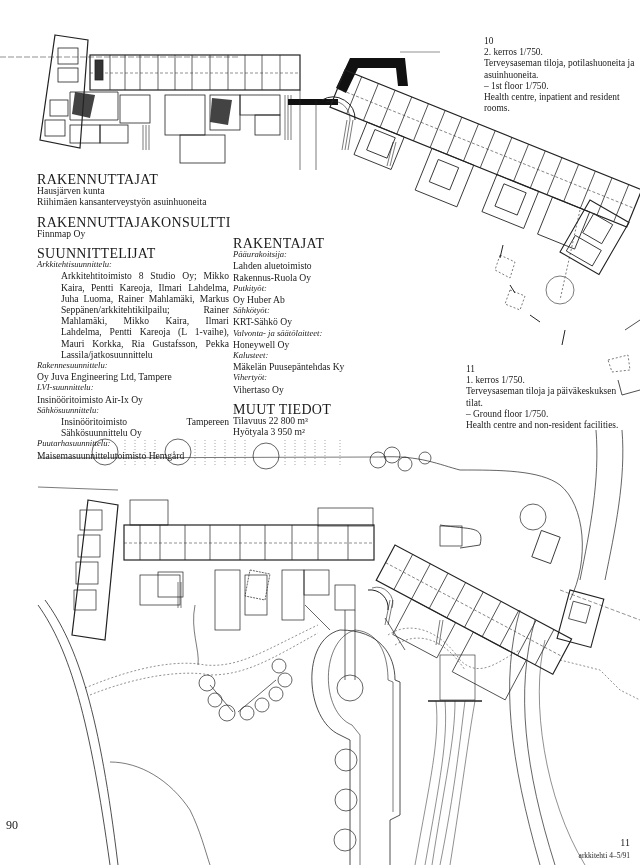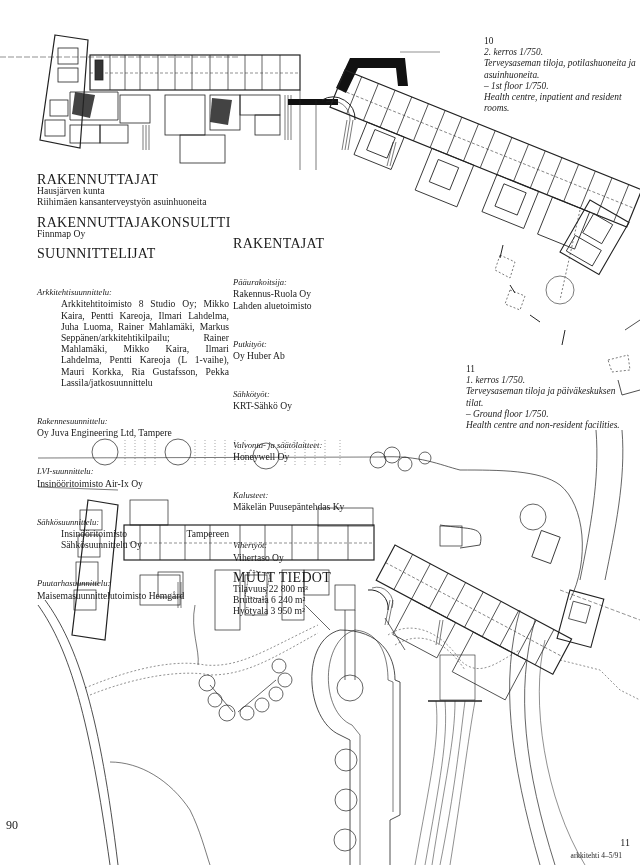--- a/index.html
+++ b/index.html
@@ -2,25 +2,25 @@
 <html><head>
 <meta charset="utf-8">
 <style>
   html, body { margin:0; padding:0; background:#fff; }
   body { width:640px; height:865px; position:relative; overflow:hidden;
          font-family:"Liberation Serif", "DejaVu Serif", serif; color:#1a1a1a; }
   svg.plan { position:absolute; left:0; top:0; }
   .col { position:absolute; font-size:9.6px; line-height:11.2px; }
   .col .h { font-size:14px; letter-spacing:0.3px; text-transform:uppercase; margin-top:9px; }
   .col .h:first-child { margin-top:0; }
-  .col .i { font-style:italic; font-size:8.6px;margin-top:28px; }
+  .col .i { font-style:italic; font-size:8.6px; }
   .col .t { }
   .col .just { text-align:justify;margin-left:24px; }
   .cap { position:absolute; font-size:9.4px; line-height:11.2px; }
-  .cap .it { font-style:italic; }
+  .cap .it { }
   .folio { position:absolute; font-size:12px; }
   .foot { position:absolute; font-size:7.5px; text-align:right; }
 </style>
 </head>
 <body>
 
 <svg class="plan" width="640" height="430" viewBox="0 0 640 430">
   <g fill="none" stroke="#222" stroke-width="0.8">
 
     <line x1="0" y1="57" x2="240" y2="57" stroke-dasharray="6 2" stroke-width="0.5"></line>
@@ -333,34 +333,33 @@
   <div class="t">Insinööritoimisto Air-Ix Oy</div>
   <div class="i">Sähkösuunnittelu:</div>
   <div class="t just">Insinööritoimisto Tampereen Sähkösuunnittelu Oy</div>
   <div class="i">Puutarhasuunnittelu:</div>
   <div class="t">Maisemasuunnittelutoimisto Hemgård</div>
 </div>
 
 <div class="col" style="left:233px; top:238px; width:200px;">
   <div class="h">RAKENTAJAT</div>
   <div class="i">Pääurakoitsija:</div>
+  <div class="t">Lahden aluetoimisto</div>
   <div class="t">Rakennus-Ruola Oy</div>
-  <div class="t">Lahden aluetoimisto</div>
   <div class="i">Putkityöt:</div>
   <div class="t">Oy Huber Ab</div>
   <div class="i">Sähkötyöt:</div>
   <div class="t">KRT-Sähkö Oy</div>
   <div class="i">Valvonta- ja säätölaitteet:</div>
   <div class="t">Honeywell Oy</div>
   <div class="i">Kalusteet:</div>
   <div class="t">Mäkelän Puusepäntehdas Ky</div>
   <div class="i">Vihertyöt:</div>
   <div class="t">Vihertaso Oy</div>
 
   <div class="h">MUUT TIEDOT</div>
   <div class="t">Tilavuus 22 800 m³</div>
-  <div class="t">Bruttoala 6 240 m²</div>
   <div class="t">Hyötyala 3 950 m²</div>
 </div>
 
 <div class="folio" style="left:6px; top:818px;text-align:center;">90</div>
 <div class="foot" style="right:10px; top:837px; font-size:10px;">11</div>
-<div class="foot" style="right:18px; top:851px;">arkkitehti 4–5/91</div>
+<div class="foot" style="right:10px; top:851px;">arkkitehti 4–5/91</div>
 
 </body></html>

